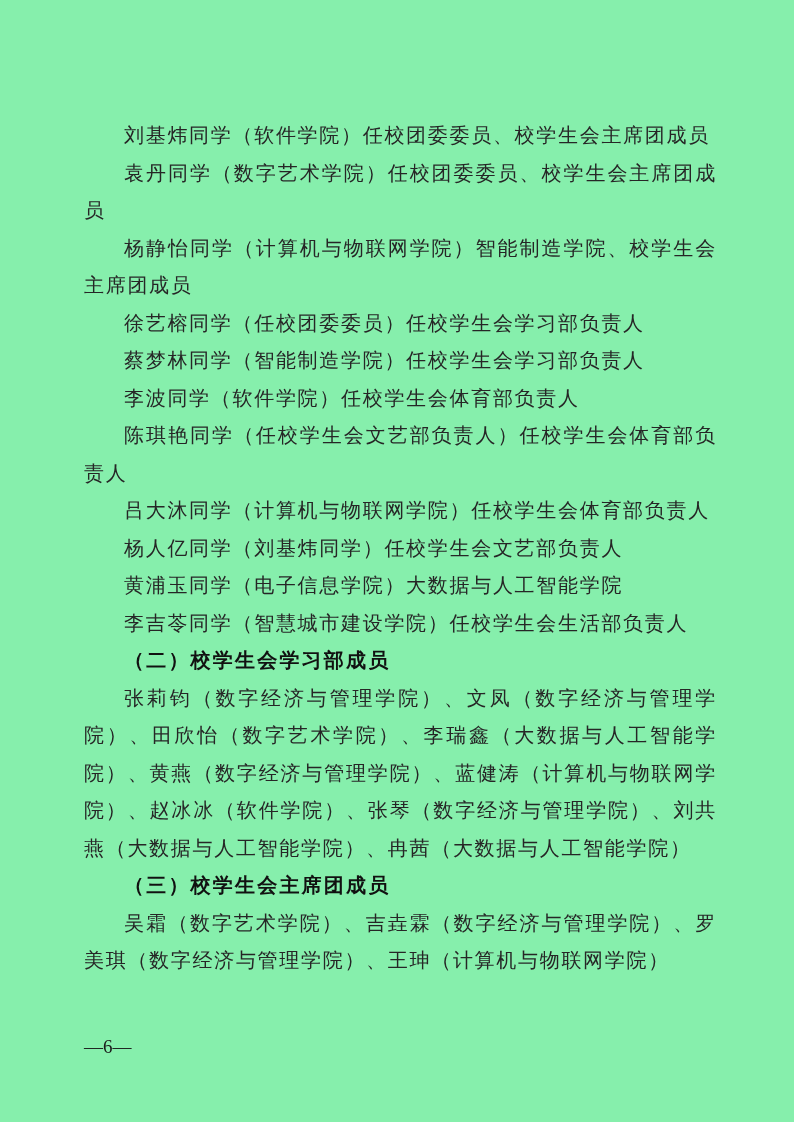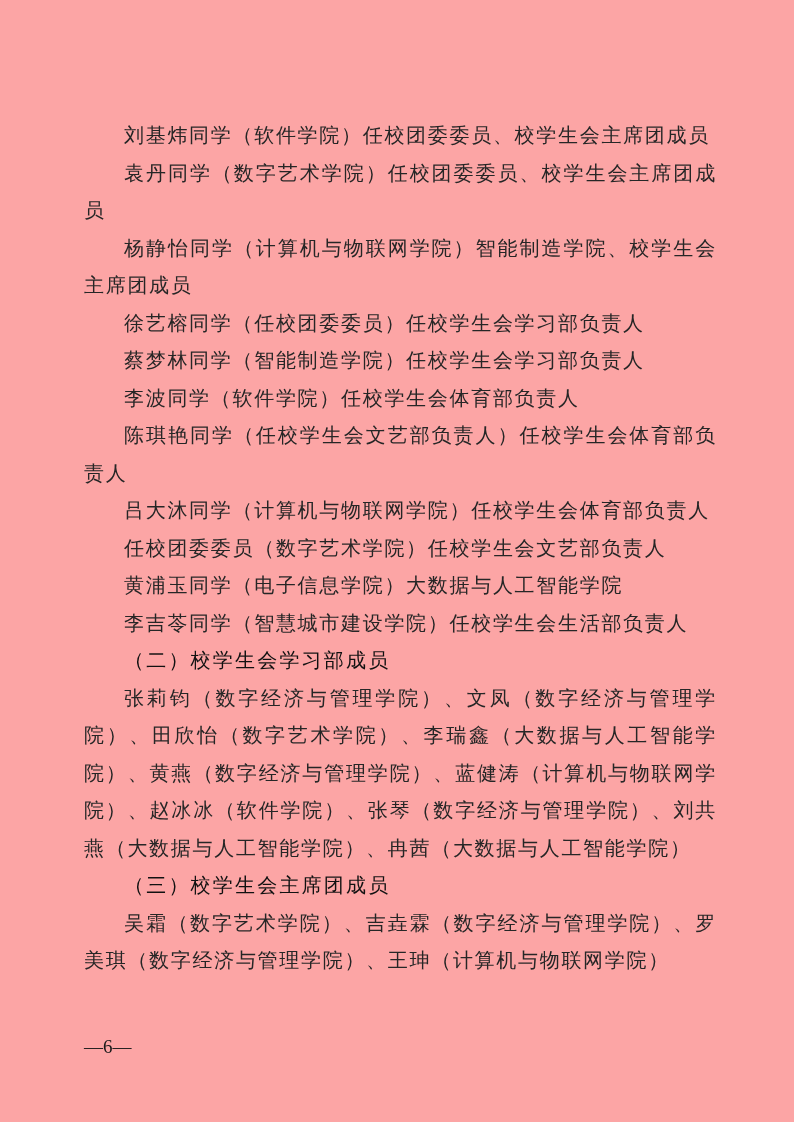--- a/index.html
+++ b/index.html
@@ -7,42 +7,42 @@
     padding: 0;
     width: 794px;
     height: 1122px;
     background: #ffffff;
     overflow: hidden;
   }
   .page {
     position: relative;
     width: 794px;
     height: 1122px;
-    background: #fca5a5;
+    background: #86efac;
     font-family: "Liberation Serif", "DejaVu Serif", serif;
     color: #262626;
   }
   .content {
     position: absolute;
     left: 84px;
     top: 117px;
     width: 633px;
   }
   .content p {
     margin: 0;
     font-size: 20px;
     line-height: 37.5px;
     letter-spacing: 1.7px;
     text-align: justify;
     text-justify: inter-character;
     text-indent: 2em;
     word-break: break-all;
   }
   .content p.heading {
-    font-weight: normal;
+    font-weight: bold;
     color: #111111;
     letter-spacing: 2.2px;
   }
   .page-number {
     position: absolute;
     left: 84px;
     top: 1036px;
     font-size: 19px;
     letter-spacing: 0;
     color: #1a1a1a;
@@ -55,21 +55,21 @@
 <div class="page">
   <div class="content">
     <p>刘基炜同学（软件学院）任校团委委员、校学生会主席团成员</p>
     <p>袁丹同学（数字艺术学院）任校团委委员、校学生会主席团成员</p>
     <p>杨静怡同学（计算机与物联网学院）智能制造学院、校学生会主席团成员</p>
     <p>徐艺榕同学（任校团委委员）任校学生会学习部负责人</p>
     <p>蔡梦林同学（智能制造学院）任校学生会学习部负责人</p>
     <p>李波同学（软件学院）任校学生会体育部负责人</p>
     <p>陈琪艳同学（任校学生会文艺部负责人）任校学生会体育部负责人</p>
     <p>吕大沐同学（计算机与物联网学院）任校学生会体育部负责人</p>
-    <p>任校团委委员（数字艺术学院）任校学生会文艺部负责人</p>
+    <p>杨人亿同学（刘基炜同学）任校学生会文艺部负责人</p>
     <p>黄浦玉同学（电子信息学院）大数据与人工智能学院</p>
     <p>李吉苓同学（智慧城市建设学院）任校学生会生活部负责人</p>
     <p class="heading">（二）校学生会学习部成员</p>
     <p>张莉钧（数字经济与管理学院）、文凤（数字经济与管理学院）、田欣怡（数字艺术学院）、李瑞鑫（大数据与人工智能学院）、黄燕（数字经济与管理学院）、蓝健涛（计算机与物联网学院）、赵冰冰（软件学院）、张琴（数字经济与管理学院）、刘共燕（大数据与人工智能学院）、冉茜（大数据与人工智能学院）</p>
     <p class="heading">（三）校学生会主席团成员</p>
     <p>吴霜（数字艺术学院）、吉垚霖（数字经济与管理学院）、罗美琪（数字经济与管理学院）、王珅（计算机与物联网学院）</p>
   </div>
   <div class="page-number">—6—</div>
 </div>
 

